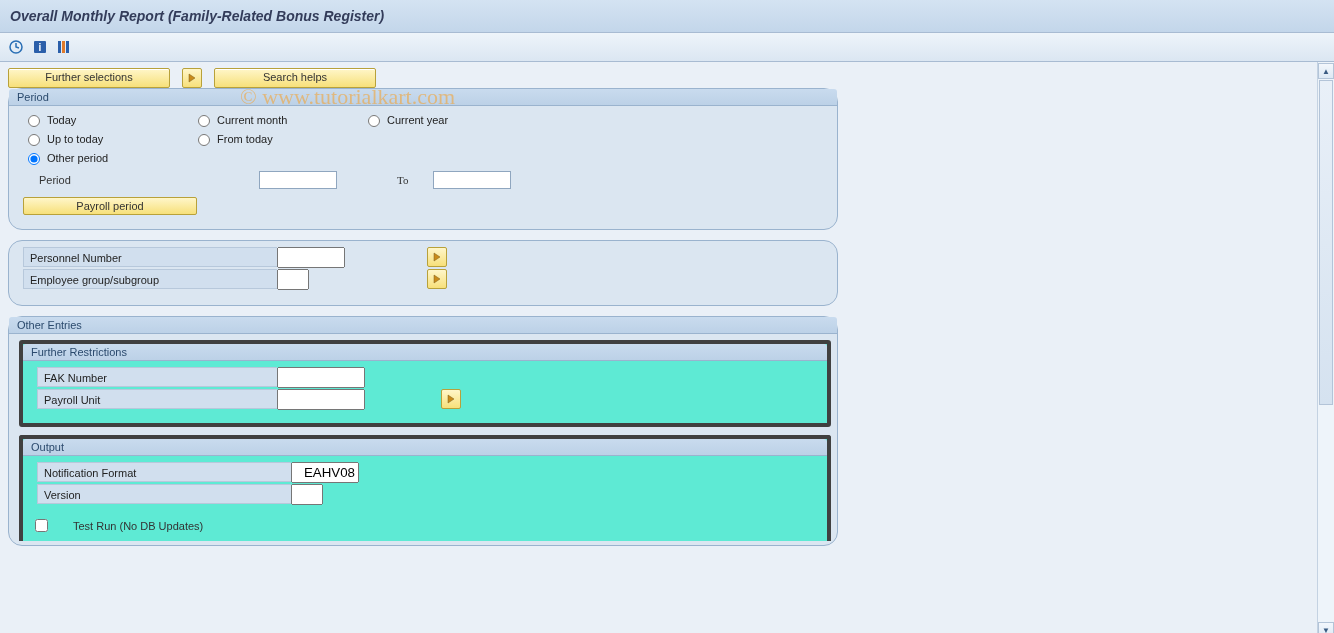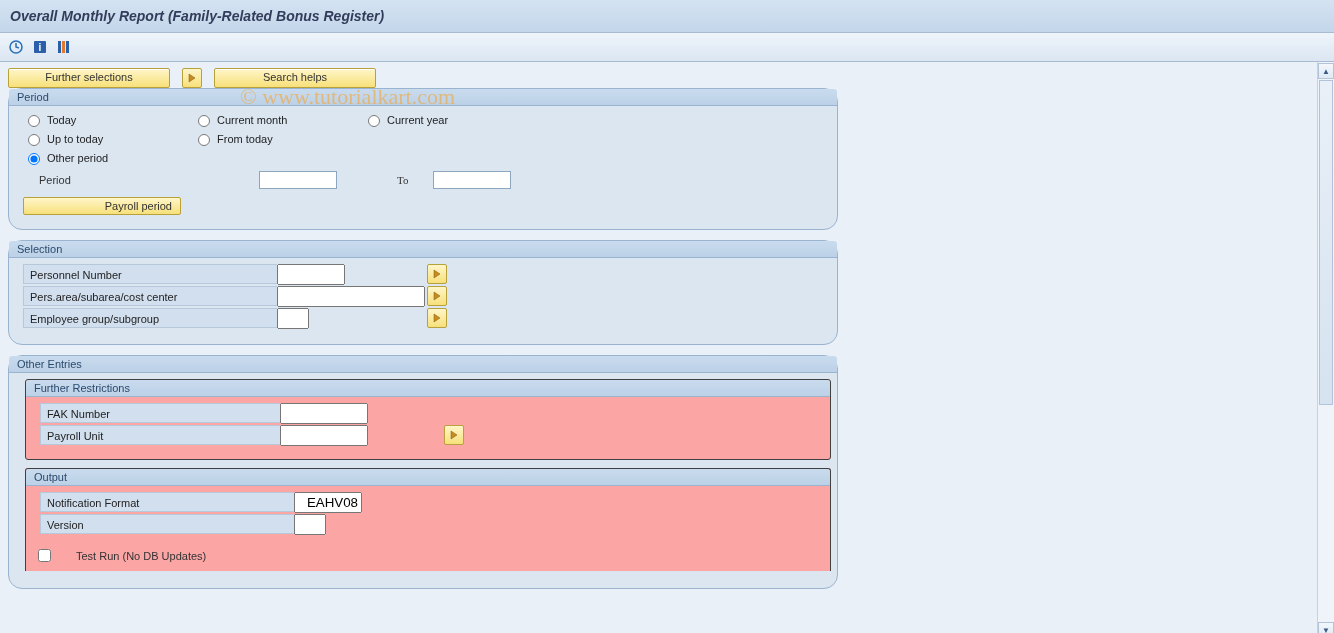--- a/index.html
+++ b/index.html
@@ -124,23 +124,23 @@
     font-size: 11px;
     padding: 1px 3px;
     box-sizing: border-box;
   }
 
   .payroll-btn {
     background: linear-gradient(#fff6c9, #f7e07a);
     border: 1px solid #b8a13a;
     border-radius: 2px;
     width: 140px;
-    text-align: right;
-    font-size: 11px;
-    padding: 2px 8px;
+    text-align: center;
+    font-size: 11px;
+    padding: 2px 16px;
     margin-top: 8px;
     cursor: pointer;
   }
 
   .selection-row {
     display: grid;
     grid-template-columns: 254px 160px 20px;
     align-items: center;
     margin-bottom: 2px;
   }
@@ -167,24 +167,24 @@
     align-items: center; justify-content: center;
     width: 18px; height: 18px;
     background: linear-gradient(#fff6c9, #f7e07a);
     border: 1px solid #b8a13a;
     border-radius: 2px;
     margin-left: 4px;
     cursor: pointer;
   }
 
   .inner-group {
-    background: #fca5a5;
-    border: 1px solid #404040;
+    background: #5eead4;
+    border: 4px solid #404040;
     border-radius: 3px;
-    margin: 6px 6px 8px 16px;
+    margin: 6px 6px 8px 10px;
     padding-bottom: 6px;
   }
   .inner-title {
     background: linear-gradient(#c9dbee, #bcd1e7);
     font-size: 11px;
     color: #2b4a6d;
     padding: 2px 8px;
     border-bottom: 1px solid #9ab3ce;
     border-radius: 3px 3px 0 0;
   }
@@ -325,65 +325,51 @@
           <input class="txt" style="width: 78px;" value="">
           <label class="fieldlabel" style="width:30px; margin-left:60px;font-family:Liberation Serif, serif;">To</label>
           <input class="txt" style="width: 78px;" value="">
         </div>
 
         <div class="payroll-btn">Payroll period</div>
       </div>
     </div>
 
     <div class="group-box">
-      <div class="group-title">Selection</div>
       <div class="group-body" id="selection-rows">
           <div class="selection-row" style="grid-template-columns:254px 146px 24px;">
             <div class="label-cell">Personnel Number</div>
             <div class="input-cell">
               <input class="txt" style="width: 60px;" value="">
             </div>
             <div class="input-cell">
               <span class="arrow-btn">
                 <svg class="arrow-right" viewBox="0 0 10 10">
                   <path d="M2 1 L8 5 L2 9 Z" fill="#c98b1b" stroke="#7a5c1c" stroke-width="0.5"></path>
                 </svg>
               </span>
             </div>
           </div>
           <div class="selection-row" style="grid-template-columns:254px 146px 24px;">
-            <div class="label-cell">Pers.area/subarea/cost center</div>
+            <div class="label-cell">Employee group/subgroup</div>
             <div class="input-cell">
-              <input class="txt" style="width: 140px;" value="">
+              <input class="txt" style="width: 24px;" value="">
             </div>
             <div class="input-cell">
               <span class="arrow-btn">
                 <svg class="arrow-right" viewBox="0 0 10 10">
                   <path d="M2 1 L8 5 L2 9 Z" fill="#c98b1b" stroke="#7a5c1c" stroke-width="0.5"></path>
                 </svg>
               </span>
             </div>
           </div>
-          <div class="selection-row" style="grid-template-columns:254px 146px 24px;">
-            <div class="label-cell">Employee group/subgroup</div>
-            <div class="input-cell">
-              <input class="txt" style="width: 24px;" value="">
-            </div>
-            <div class="input-cell">
-              <span class="arrow-btn">
-                <svg class="arrow-right" viewBox="0 0 10 10">
-                  <path d="M2 1 L8 5 L2 9 Z" fill="#c98b1b" stroke="#7a5c1c" stroke-width="0.5"></path>
-                </svg>
-              </span>
-            </div>
-          </div>
         </div>
     </div>
 
-    <div class="group-box" style="padding-bottom:17px;">
+    <div class="group-box" style="padding-bottom:4px;">
       <div class="group-title">Other Entries</div>
 
       <div class="inner-group">
         <div class="inner-title">Further Restrictions</div>
         <div class="group-body" id="further-rows">
             <div class="selection-row" style="grid-template-columns:240px 160px 24px;">
               <div class="label-cell">FAK Number</div>
               <div class="input-cell">
                 <input class="txt" style="width: 80px;" value="">
               </div>

